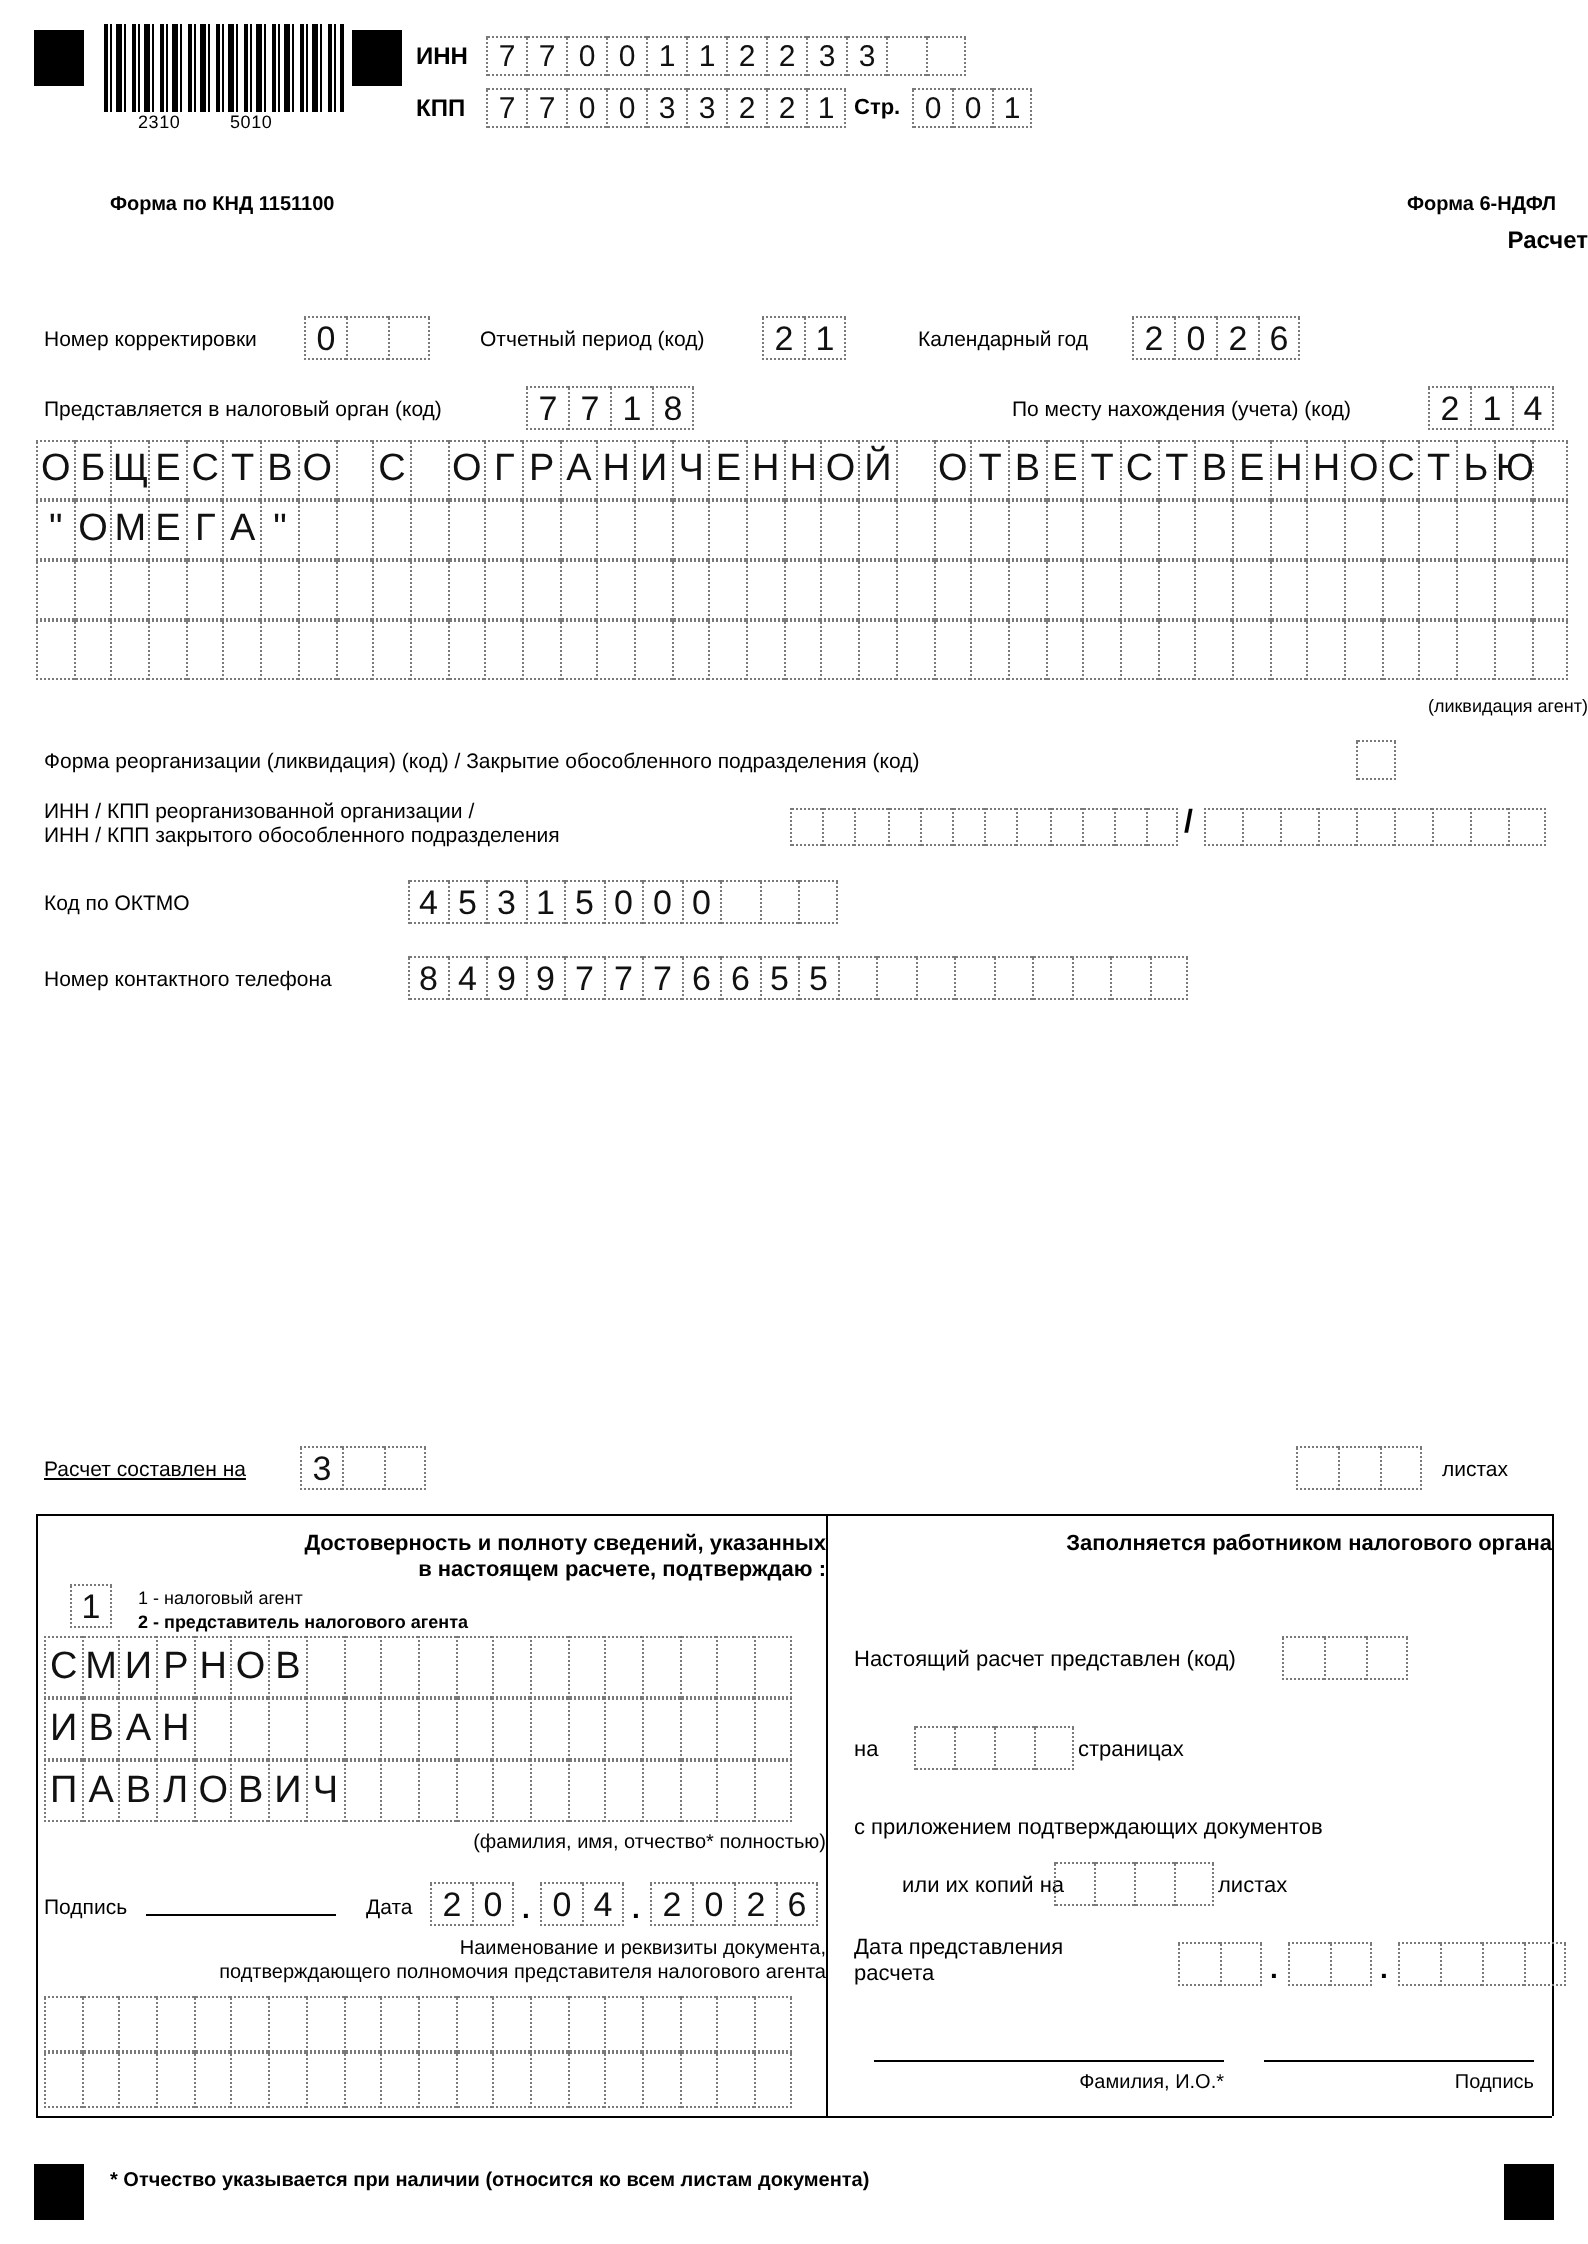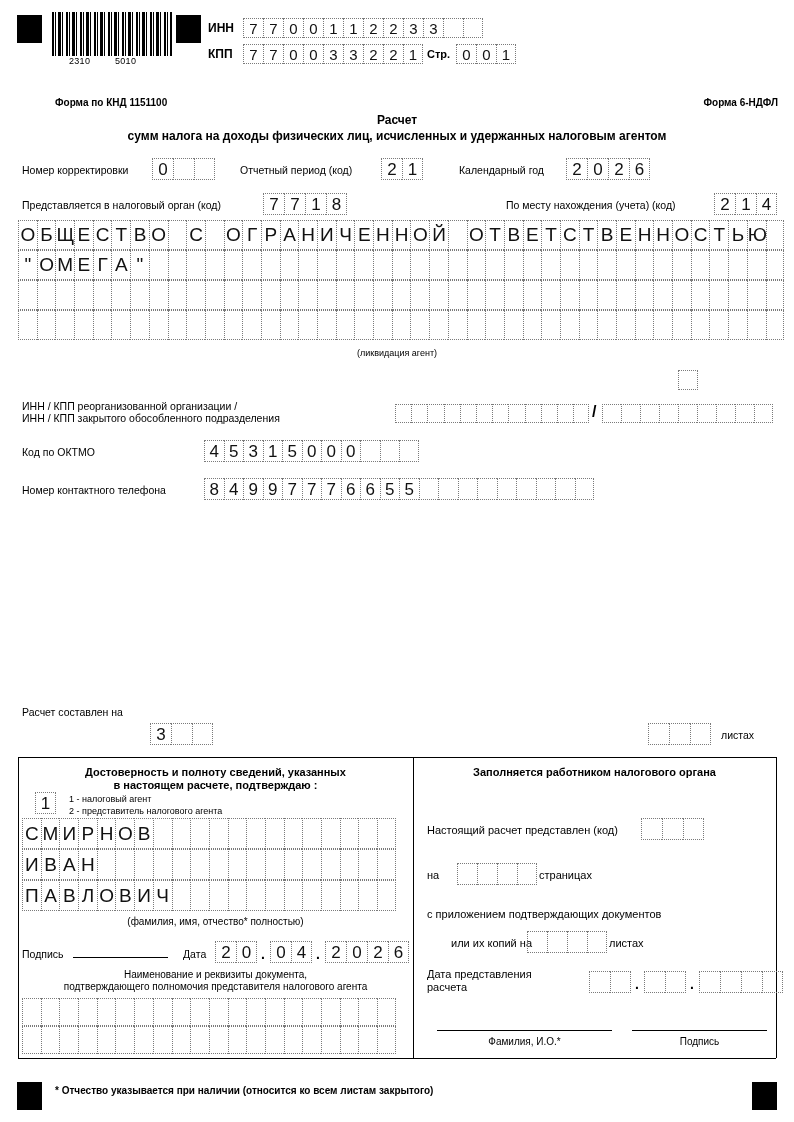--- a/index.html
+++ b/index.html
@@ -59,21 +59,21 @@
   .c-h20{height:20px;line-height:19px;font-size:15px;}
   .c-h19{height:19px;line-height:18px;font-size:14px;}
   .c-h22{height:22px;line-height:21px;font-size:17px;}
 
   .dot-sep{position:absolute;font-size:14px;line-height:14px;font-weight:bold;}
 
   .hr-line{position:absolute;background:#000;height:1px;}
   .v-line{position:absolute;background:#000;width:1px;}
   .sig-line{position:absolute;border-bottom:1px solid #000;}
 
-  .ctr{text-align:center;}
+  .ctr{text-align:right;}
   .big-name .cell{font-size:19px;line-height:22px;}
 </style>
 </head>
 <body>
 
 <div class="page">
 
   <div class="sq" style="left:17px;top:15px;width:25px;height:28px;"></div>
   <div class="sq" style="left:176px;top:15px;width:25px;height:28px;"></div>
   <div class="sq" style="left:17px;top:1082px;width:25px;height:28px;"></div>
@@ -119,21 +119,20 @@
   <div class="cells c-h20" id="page-cells" style="left:456px;top:44px;">
       <div class="cell" style="width: 20px;">0</div>
       <div class="cell" style="width: 20px;">0</div>
       <div class="cell" style="width: 20px;">1</div>
     </div>
 
   <div class="abs lbl lbl-10 lbl-b" style="left:55px;top:97px;">Форма по КНД 1151100</div>
   <div class="abs lbl lbl-10 lbl-b" style="right:16px;top:97px;">Форма 6-НДФЛ</div>
 
   <div class="abs lbl lbl-12 lbl-b ctr" style="left:0;top:114px;width:794px;">Расчет</div>
-  <div class="abs lbl lbl-12 lbl-b ctr" style="left:0;top:130px;width:794px;">сумм налога на доходы физических лиц, исчисленных и удержанных налоговым агентом</div>
 
   <div class="abs lbl" style="left:22px;top:164px;">Номер корректировки</div>
   <div class="cells c-h22" id="corr-cells" style="left:152px;top:158px;">
       <div class="cell" style="width: 21px;">0</div>
       <div class="cell" style="width: 21px;"></div>
       <div class="cell" style="width: 21px;"></div>
     </div>
   <div class="abs lbl" style="left:240px;top:164px;">Отчетный период (код)</div>
   <div class="cells c-h22" id="period-cells" style="left:381px;top:158px;">
       <div class="cell" style="width: 21px;">2</div>
@@ -330,20 +329,21 @@
         <div class="cell" style="width: 18.7px; height: 30px; line-height: 28px; font-size: 19px;"></div>
         <div class="cell" style="width: 18.7px; height: 30px; line-height: 28px; font-size: 19px;"></div>
         <div class="cell" style="width: 18.7px; height: 30px; line-height: 28px; font-size: 19px;"></div>
         <div class="cell" style="width: 18.7px; height: 30px; line-height: 28px; font-size: 19px;"></div>
         <div class="cell" style="width: 18.7px; height: 30px; line-height: 28px; font-size: 19px;"></div>
         <div class="cell" style="width: 18.7px; height: 30px; line-height: 28px; font-size: 19px;"></div>
       </div>
     </div>
   <div class="abs lbl lbl-sm ctr" style="left:0;top:348px;width:794px;">(ликвидация агент)</div>
 
+  <div class="abs lbl" style="left:22px;top:375px;">Форма реорганизации (ликвидация) (код) / Закрытие обособленного подразделения (код)</div>
   <div class="cells c-h20" id="reorg-form-cells" style="left:678px;top:370px;">
       <div class="cell" style="width: 20px;"></div>
     </div>
 
   <div class="abs lbl" style="left:22px;top:400px;">ИНН / КПП реорганизованной организации /</div>
   <div class="abs lbl" style="left:22px;top:412px;">ИНН / КПП закрытого обособленного подразделения</div>
   <div class="cells c-h19" id="reorg-inn-cells" style="left:395px;top:404px;">
       <div class="cell" style="width: 16.2px;"></div>
       <div class="cell" style="width: 16.2px;"></div>
       <div class="cell" style="width: 16.2px;"></div>
@@ -402,21 +402,21 @@
       <div class="cell" style="width: 19.5px;"></div>
       <div class="cell" style="width: 19.5px;"></div>
       <div class="cell" style="width: 19.5px;"></div>
       <div class="cell" style="width: 19.5px;"></div>
       <div class="cell" style="width: 19.5px;"></div>
       <div class="cell" style="width: 19.5px;"></div>
       <div class="cell" style="width: 19.5px;"></div>
       <div class="cell" style="width: 19.5px;"></div>
     </div>
 
-  <div class="abs lbl" style="left:22px;top:706px;">Расчет составлен на</div>
+  <div class="abs lbl" style="left:22px;top:729px;text-decoration:underline;">Расчет составлен на</div>
   <div class="cells c-h22" id="pages-cells" style="left:150px;top:723px;">
       <div class="cell" style="width: 21px;">3</div>
       <div class="cell" style="width: 21px;"></div>
       <div class="cell" style="width: 21px;"></div>
     </div>
   <div class="cells c-h22" id="sheets-cells" style="left:648px;top:723px;">
       <div class="cell" style="width: 21px;"></div>
       <div class="cell" style="width: 21px;"></div>
       <div class="cell" style="width: 21px;"></div>
     </div>
@@ -427,21 +427,21 @@
   <div class="v-line" style="left:18px;top:757px;height:301px;"></div>
   <div class="v-line" style="left:413px;top:757px;height:301px;"></div>
   <div class="v-line" style="left:776px;top:757px;height:301px;"></div>
 
   <div class="abs lbl lbl-11 lbl-b ctr" style="left:18px;top:766px;width:395px;">Достоверность и полноту сведений, указанных</div>
   <div class="abs lbl lbl-11 lbl-b ctr" style="left:18px;top:779px;width:395px;">в настоящем расчете, подтверждаю :</div>
   <div class="cells c-h22" id="confirm-code-cells" style="left:35px;top:792px;">
       <div class="cell" style="width: 21px;">1</div>
     </div>
   <div class="abs lbl lbl-sm" style="left:69px;top:794px;">1 - налоговый агент</div>
-  <div class="abs lbl lbl-sm" style="left:69px;top:806px;">2 - представитель налогового агента</div>
+  <div class="abs lbl lbl-sm" style="left:69px;top:806px;font-weight:bold;">2 - представитель налогового агента</div>
 
   <div id="fio-grid" class="big-name" style="position:absolute;left:22px;top:818px;">
       <div style="display: flex;">
         <div class="cell" style="width: 18.7px; height: 31px; line-height: 29px; font-size: 19px;">С</div>
         <div class="cell" style="width: 18.7px; height: 31px; line-height: 29px; font-size: 19px;">М</div>
         <div class="cell" style="width: 18.7px; height: 31px; line-height: 29px; font-size: 19px;">И</div>
         <div class="cell" style="width: 18.7px; height: 31px; line-height: 29px; font-size: 19px;">Р</div>
         <div class="cell" style="width: 18.7px; height: 31px; line-height: 29px; font-size: 19px;">Н</div>
         <div class="cell" style="width: 18.7px; height: 31px; line-height: 29px; font-size: 19px;">О</div>
         <div class="cell" style="width: 18.7px; height: 31px; line-height: 29px; font-size: 19px;">В</div>
@@ -620,15 +620,15 @@
       <div class="cell" style="width: 21px;"></div>
       <div class="cell" style="width: 21px;"></div>
       <div class="cell" style="width: 21px;"></div>
     </div>
 
   <div class="sig-line" style="left:437px;top:1030px;width:175px;"></div>
   <div class="abs lbl lbl-10 ctr" style="left:437px;top:1036px;width:175px;">Фамилия, И.О.*</div>
   <div class="sig-line" style="left:632px;top:1030px;width:135px;"></div>
   <div class="abs lbl lbl-10 ctr" style="left:632px;top:1036px;width:135px;">Подпись</div>
 
-  <div class="abs lbl lbl-10 lbl-b" style="left:55px;top:1085px;">* Отчество указывается при наличии (относится ко всем листам закрытого)</div>
+  <div class="abs lbl lbl-10 lbl-b" style="left:55px;top:1085px;">* Отчество указывается при наличии (относится ко всем листам документа)</div>
 
 </div>
 
 </body></html>

